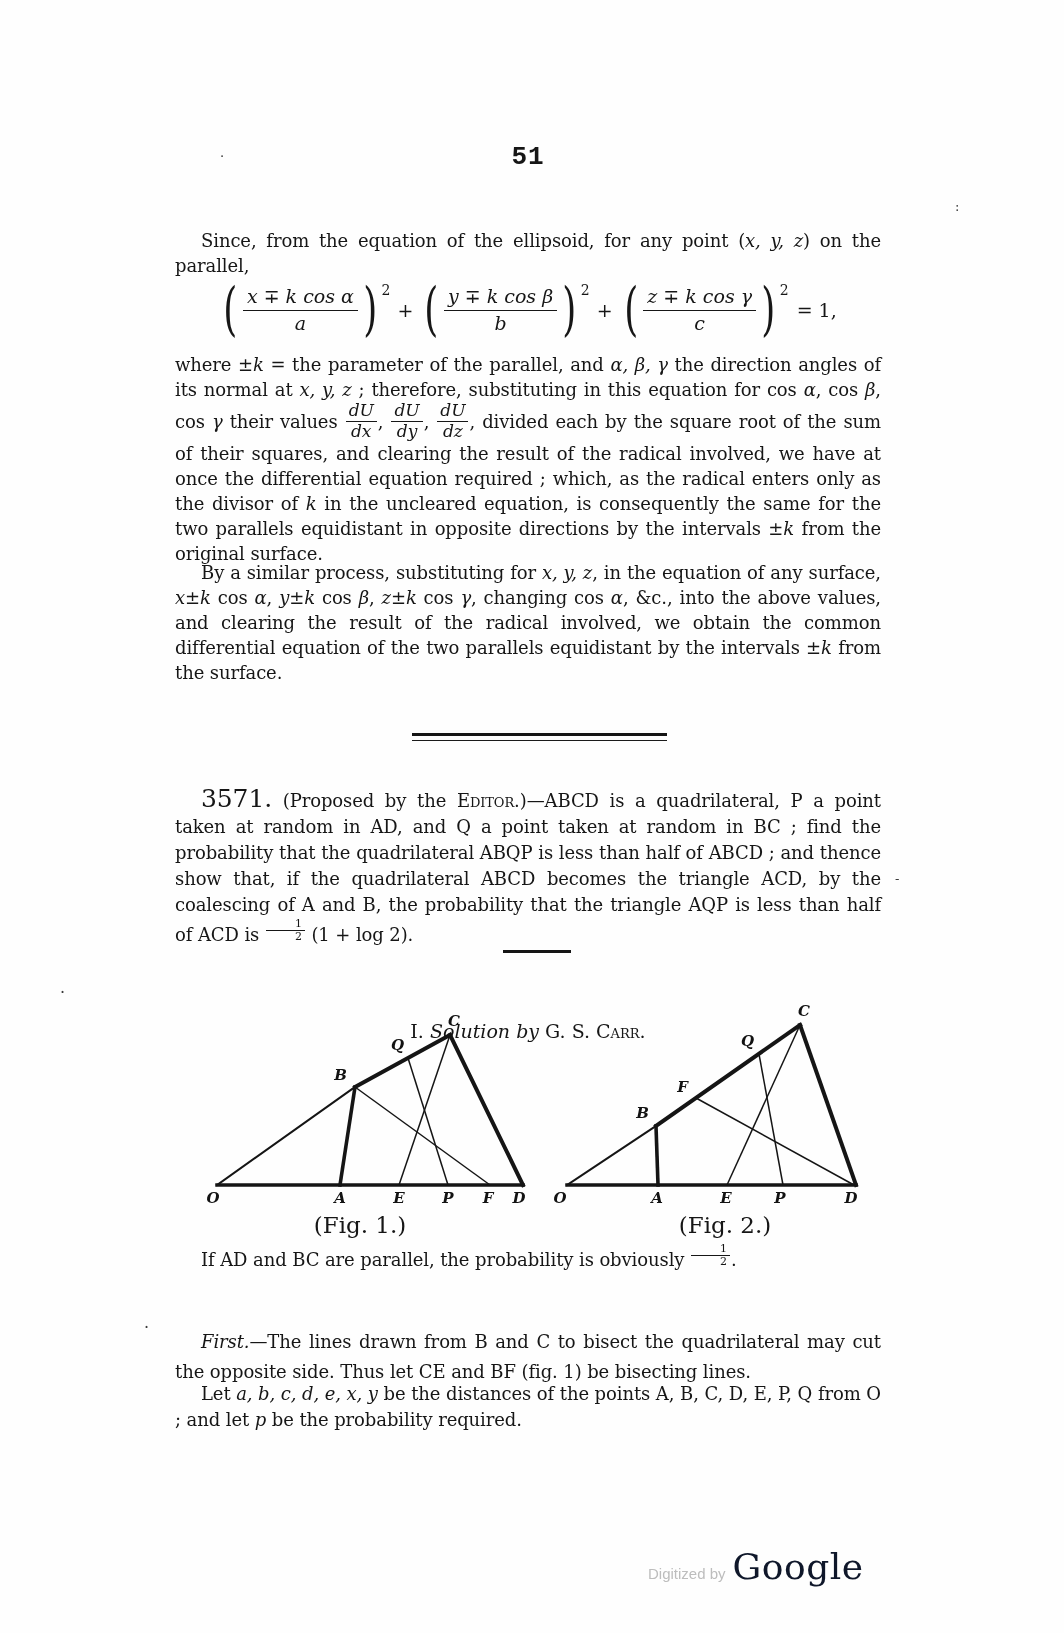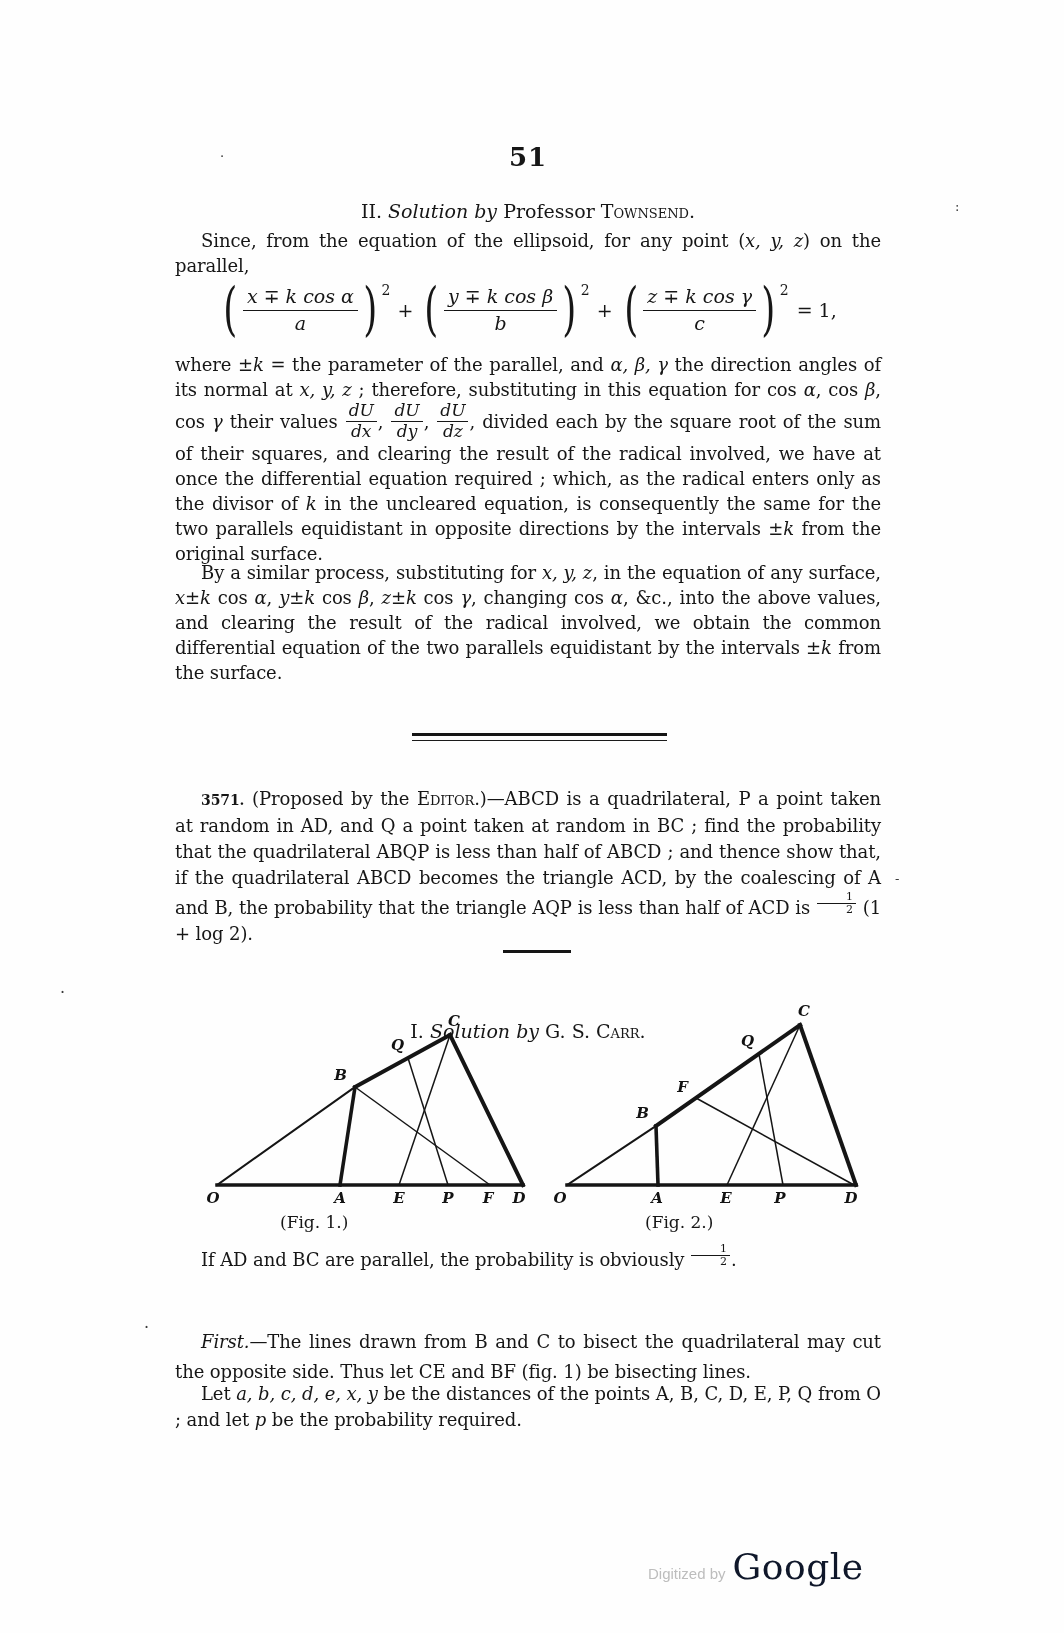--- a/index.html
+++ b/index.html
@@ -18,21 +18,21 @@
   .center-head {
     position:absolute; left:175px; width:706px; text-align:center;
     font-size:19px;
   }
   .pgnum {
     position:absolute; left:175px; width:706px; text-align:center;
     font-size:26px; font-weight:bold; letter-spacing:1px;
   }
   .sc {font-variant:small-caps;}
   i {font-style:italic;}
-  b {font-weight:bold; font-size:14px;}
+  b {font-weight:normal; font-size:25px;}
   
   .frac {
     display:inline-block; vertical-align:-0.5em; text-align:center;
     line-height:1.05; font-style:italic; font-size:0.95em; padding:0 1px;
   }
   .frac .n {display:block; padding:0 3px 1px;}
   .frac .d {display:block; border-top:1.4px solid #161616; padding:1px 3px 0;}
   .frac.small {font-size:11px; vertical-align:0.12em; line-height:1; font-style:normal;}
   .frac.small .d {border-top-width:1px; padding:0 2px;}
   
@@ -52,39 +52,36 @@
   .double-rule {position:absolute; left:412px; top:733px; width:255px;}
   .double-rule .r1 {height:2.6px; background:#151515; margin-bottom:4px;}
   .double-rule .r2 {height:1.8px; background:#1b1b1b;}
   .short-rule {position:absolute; left:503px; top:950px; width:68px; height:2.8px; background:#151515;}
   
   .figsvg {position:absolute;}
   .figsvg text {
     font-family:"DejaVu Serif", serif; font-size:15px;
     font-style:italic; font-weight:bold; fill:#121212;
   }
-  .caption {position:absolute; width:160px; font-size:17px;}
+  .caption {position:absolute; width:160px; text-align:center; font-size:23px;}
   
   .footer {position:absolute; left:648px; top:1546px; display:flex; align-items:baseline; gap:7px;}
   .digitized {font-family:"Liberation Sans", sans-serif; font-size:15px; color:#bdbdbd;}
   .google-logo {font-family:"DejaVu Serif", serif; font-size:36px; color:#0f172a; letter-spacing:0.5px;}
   
   .speck {position:absolute; color:#3a3a3a; font-size:13px; line-height:1;}
   .speck.big {font-size:16px;}
 </style>
 </head>
 <body>
 
 <div class="page">
 
-  <div class="pgnum abs" style="top:142px;">51</div>
+  <div class="pgnum abs" style="top:142px;font-family:Liberation Mono, monospace;">51</div>
 
-  <div class="center-head" style="top:200px;">
-    <span>II.</span><i> Solution by </i><span>Professor </span><span class="sc">Townsend.</span>
-  </div>
 
   <div class="para ind" style="top:228px;">Since, from the equation of the ellipsoid, for any point (<i>x, y, z</i>) on the parallel,</div>
 
   <div class="equation">
     <span class="eq-term">
       <span class="paren">(</span>
       <span class="eq-frac">
         <span class="n">x ∓ k cos α</span>
         <span class="d">a</span>
       </span>

